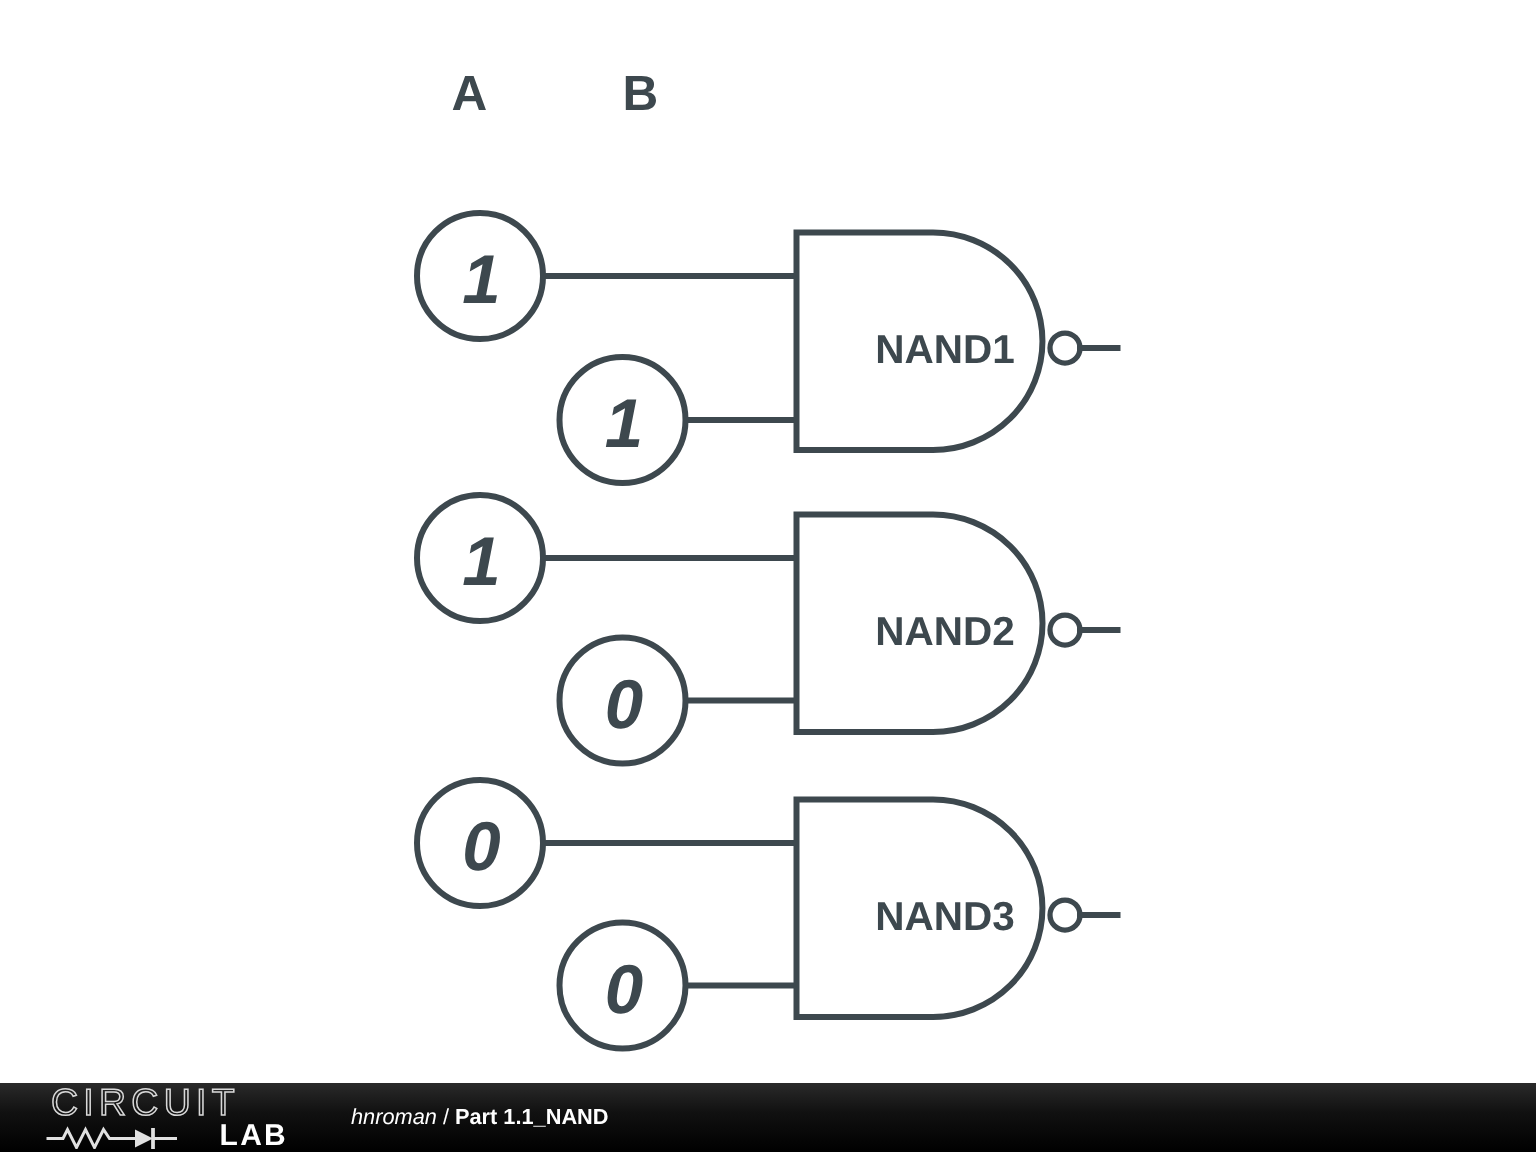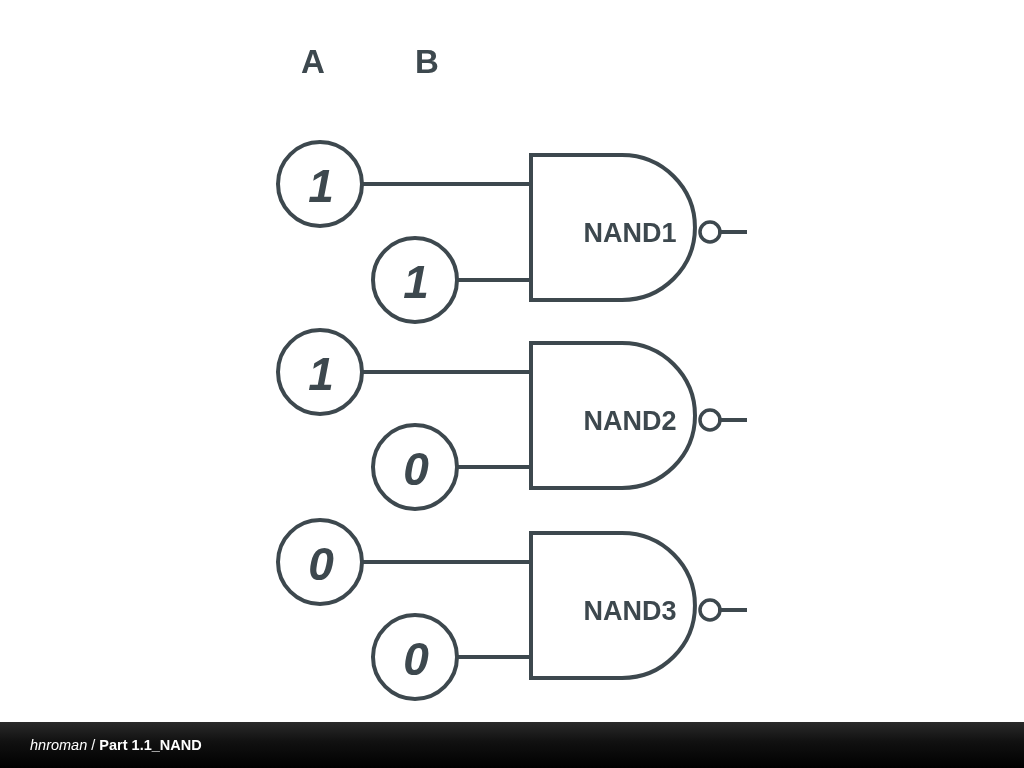--- a/index.html
+++ b/index.html
@@ -192,20 +192,30 @@
       <text class="node-value" x="321" y="564">0</text>
       <circle class="node-circle" cx="415" cy="657" r="42"></circle>
       <text class="node-value" x="416" y="659">0</text>
     </g>
 
   </svg>
 </div>
 
 <div id="footer-banner">
 
+  <div id="brand-logo">
+    <div id="brand-wordmark">CIRCUIT</div>
+    <svg id="brand-symbol" viewBox="0 0 112 18" xmlns="http://www.w3.org/2000/svg">
+      <path d="M1 11 L12 11 L15 5 L21 17 L27 5 L33 17 L39 5 L43 11 L60 11" fill="none" stroke="#e0e0e0" stroke-width="2"></path>
+      <path d="M60 5 L72 11 L60 17 Z" fill="#e0e0e0"></path>
+      <line x1="72" y1="4" x2="72" y2="18" stroke="#e0e0e0" stroke-width="2.5"></line>
+      <line x1="72" y1="11" x2="88" y2="11" stroke="#e0e0e0" stroke-width="2"></line>
+    </svg>
+    <div id="brand-lab">LAB</div>
+  </div>
 
   <div id="banner-text">
     <div id="banner-title-line">
       <span id="banner-author">hnroman</span>
       <span id="banner-sep">/</span>
       <span id="banner-project">Part 1.1_NAND</span>
     </div>
   </div>
 
 </div>

